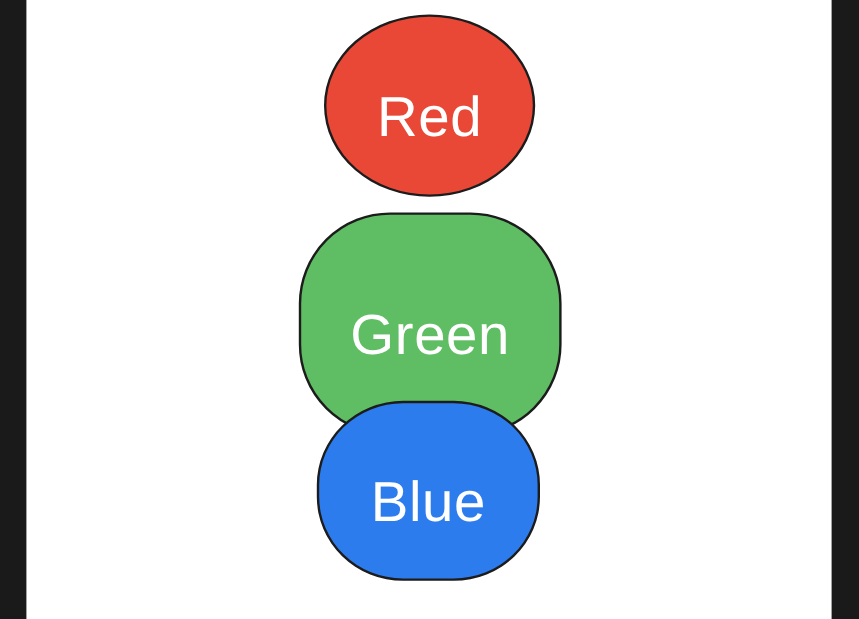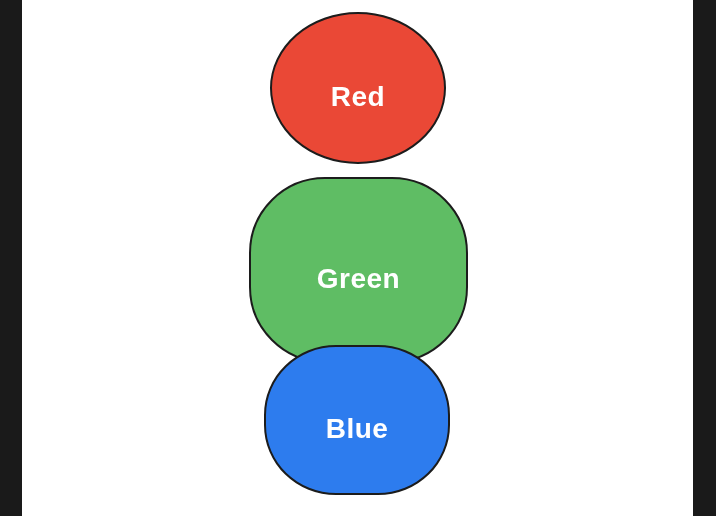--- a/index.html
+++ b/index.html
@@ -26,38 +26,38 @@
     position: absolute;
     display: flex;
     align-items: center;
     justify-content: center;
     box-sizing: border-box;
     border: 2px solid #1c1c1c;
     cursor: pointer;
   }
   .shape-label {
     color: #ffffff;
-    font-size: 28px;
-    font-weight: 700;
+    font-size: 47px;
+    font-weight: 400;
     letter-spacing: 0.5px;
     user-select: none;
     margin-top: 17px;
   }
   .shape.red {
     left: 270px; top: 12px;
     width: 176px; height: 152px;
     border-radius: 50%;
   }
   .shape.green {
     left: 249px; top: 177px;
     width: 219px; height: 186px;
     border-radius: 76px;
   }
   .shape.blue {
-    left: 264px; top: 345px;
+    left: 264px; top: 334px;
     width: 186px; height: 150px;
     border-radius: 72px / 70px;
   }
 </style>
 </head>
 <body>
 
 <div class="viewport">
 
   <div class="letterbox left" style="background-color: rgb(26, 26, 26);"></div>

